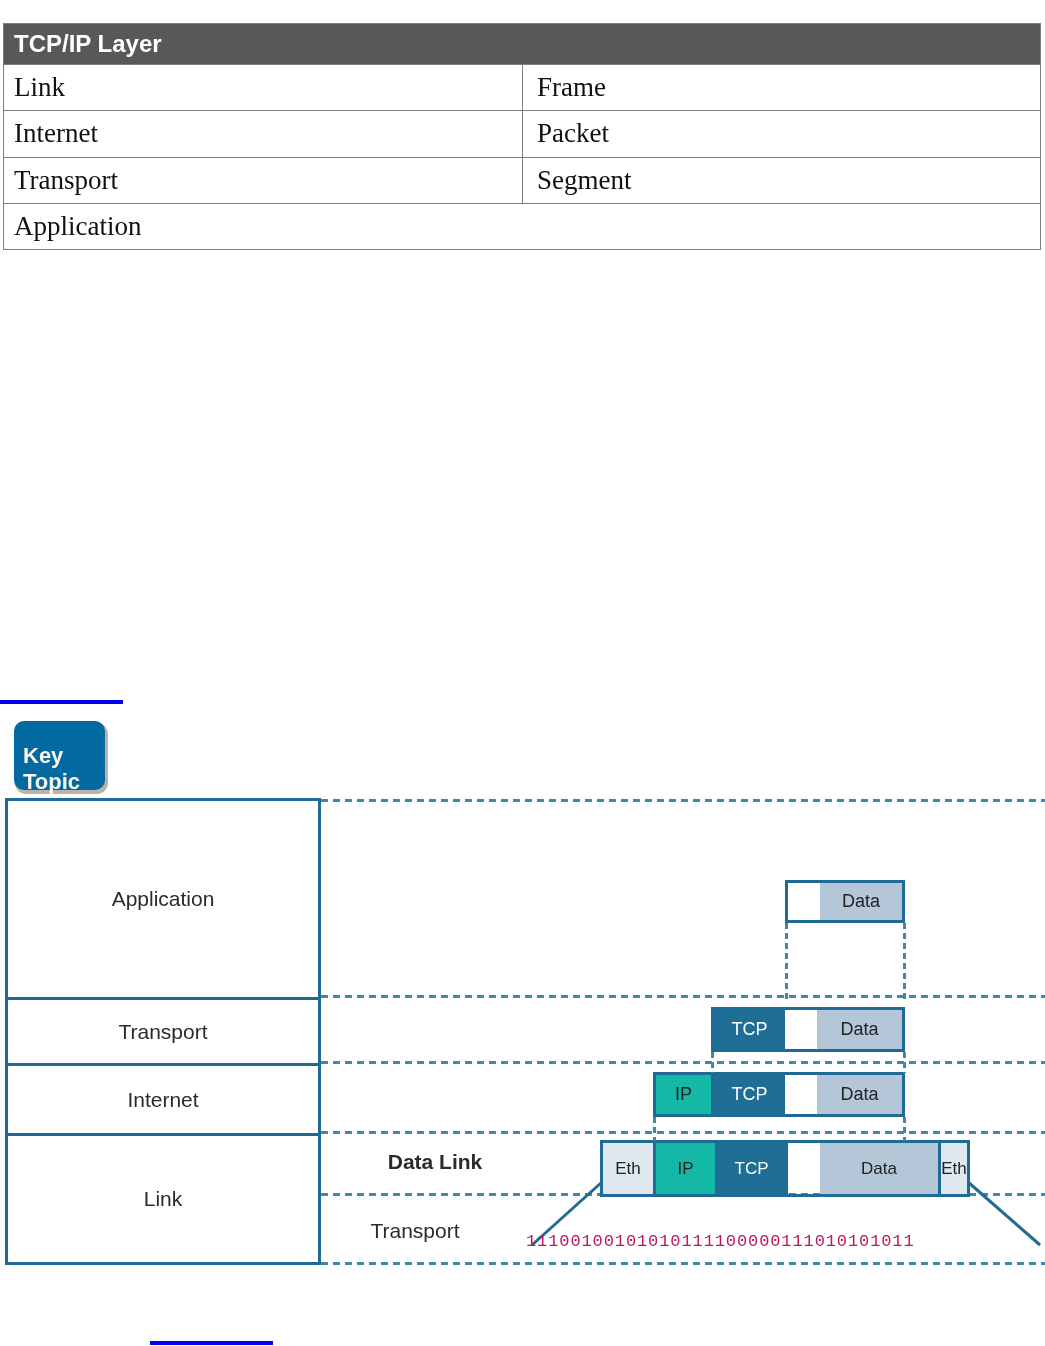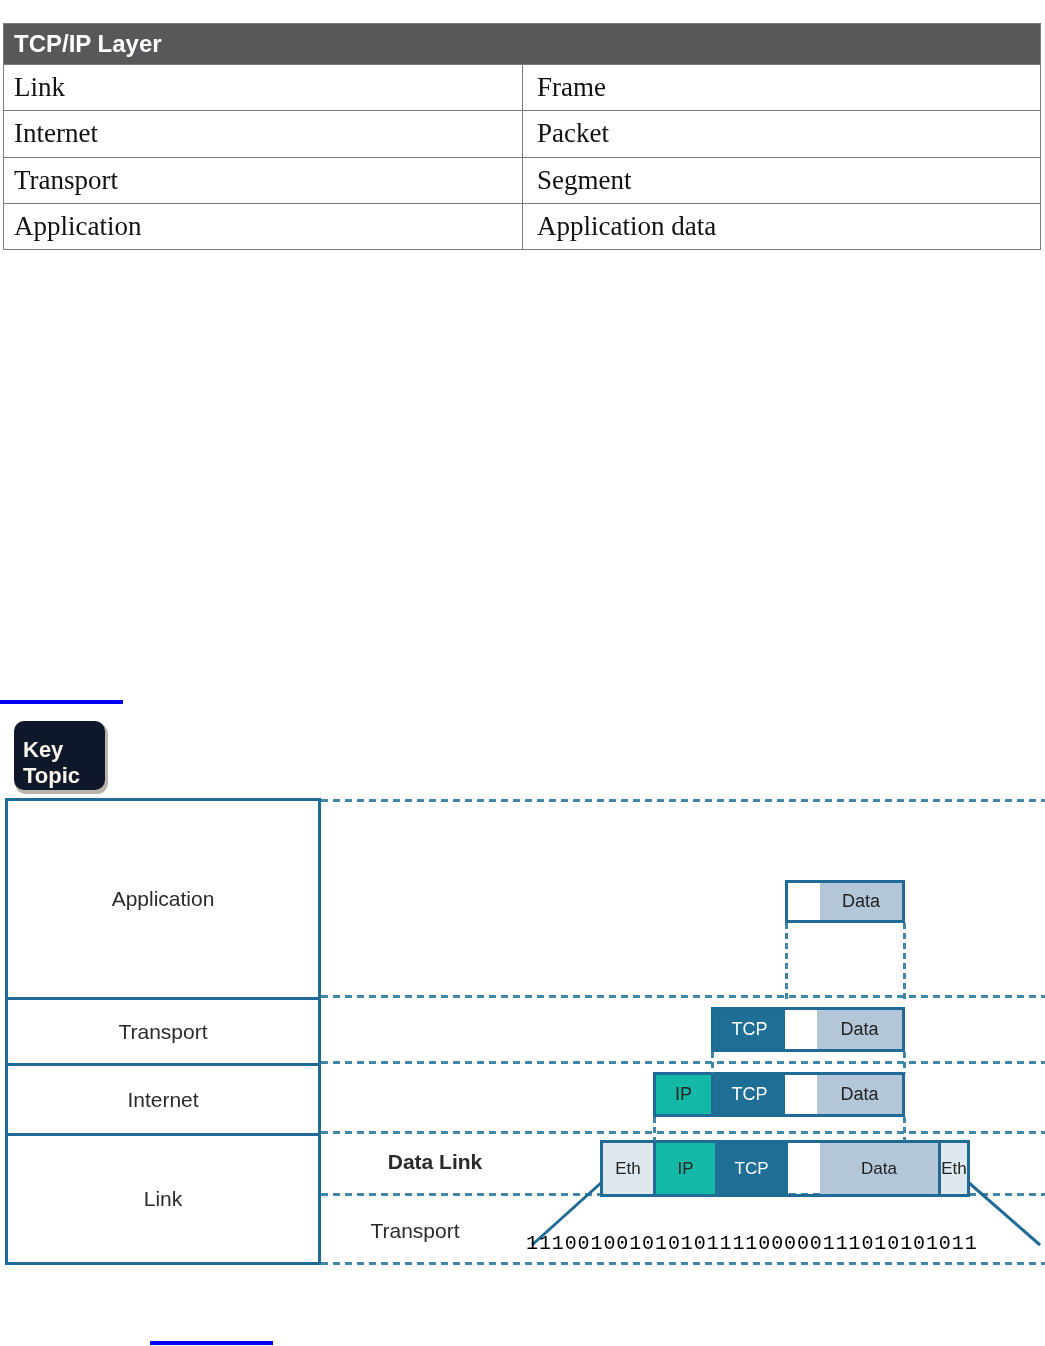--- a/index.html
+++ b/index.html
@@ -15,23 +15,23 @@
            font-family:"Liberation Serif",serif;font-size:27px;color:#111111;align-items:center;}
   .c1{width:518px;box-sizing:border-box;padding-left:10px;}
   .c2{flex:1;box-sizing:border-box;padding-left:14px;border-left:1.5px solid #7c7c7c;align-self:stretch;display:flex;align-items:center;}
   .tbl-head .c2{border-left:none;}
 
   
   .blue-line{position:absolute;height:4px;background:#0202ee;}
 
   
   .key-badge{position:absolute;left:14px;top:721px;width:91px;height:69px;
-             background:#0f172a;border-radius:10px;box-sizing:border-box;
+             background:#0369a1;border-radius:10px;box-sizing:border-box;
              box-shadow:2px 3px 0 1px #b9b3aa;color:#faf6ec;font-weight:bold;
-             font-size:22px;line-height:26px;padding:16px 0 0 9px;}
+             font-size:22px;line-height:26px;padding:22px 0 0 9px;}
 
   
   #diag{position:absolute;left:0;top:798px;width:1045px;height:470px;}
   .stack{position:absolute;left:5px;top:0;width:316px;height:467px;
          border:3px solid #206a96;box-sizing:border-box;display:flex;flex-direction:column;}
   .stack-cell{display:flex;align-items:center;justify-content:center;
               font-size:21px;color:#2b2b2b;box-sizing:border-box;}
   .sep{border-bottom:3px solid #206a96;}
 
   .hdash{position:absolute;height:2.5px;
@@ -45,21 +45,21 @@
   .cell{display:flex;align-items:center;justify-content:center;
         font-size:17px;color:#222222;box-sizing:border-box;}
   .cell.bl{border-left:3px solid #206a96;}
   .f-data{background:#b4c7d9;margin-left:32px;}
   .f-tcp{background:#1e6e96;color:#ffffff;}
   .f-ip{background:#14b8a6;}
   .f-eth{background:#dfe8ef;}
 
   .binary{position:absolute;left:526px;top:434px;
           font-family:"Liberation Mono","DejaVu Sans Mono",monospace;
-          font-size:20px;letter-spacing:0.9px;color:#000000;white-space:nowrap;}
+          font-size:17px;letter-spacing:0.9px;color:#be185d;white-space:nowrap;}
   svg.overlay{position:absolute;left:0;top:0;pointer-events:none;}
 </style>
 </head>
 <body>
 
 <div id="page">
 
   <div class="tbl">
     <div class="tbl-head">
       <div class="c1">TCP/IP Layer</div>
@@ -71,21 +71,20 @@
     <div class="tbl-row">
       <div class="c1">Internet</div>
       <div class="c2">Packet</div>
     </div>
     <div class="tbl-row">
       <div class="c1">Transport</div>
       <div class="c2">Segment</div>
     </div>
     <div class="tbl-row">
       <div class="c1">Application</div>
-      <div class="c2">Application data</div>
     </div>
   </div>
 
   <div class="blue-line" style="left:0;top:700px;width:123px;"></div>
   <div class="blue-line" style="left:150px;top:1341px;width:123px;"></div>
 
   <div class="key-badge">
     <div>Key</div>
     <div>Topic</div>
   </div>

